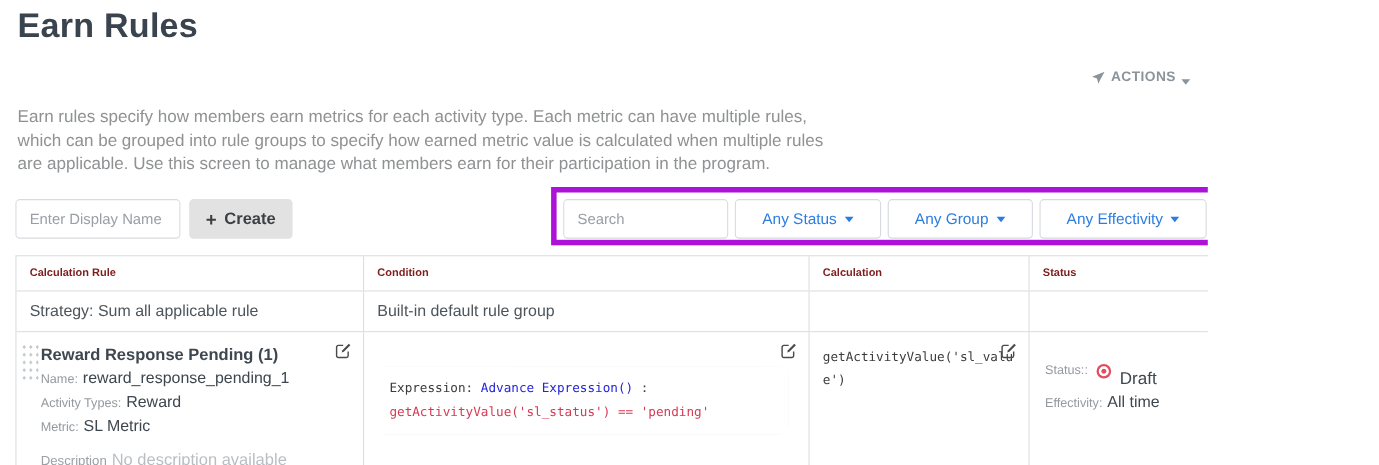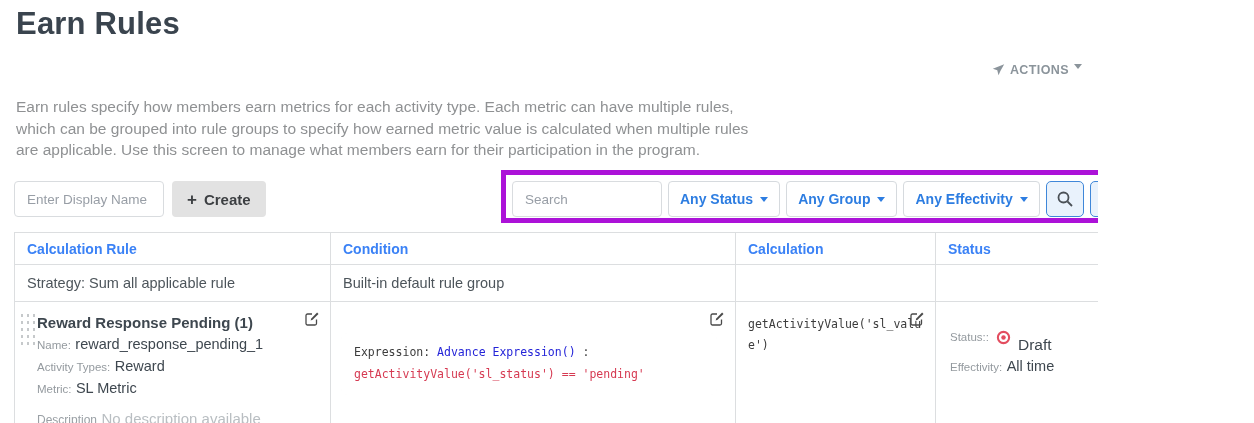--- a/index.html
+++ b/index.html
@@ -2,52 +2,52 @@
 <html><head>
 <meta charset="utf-8">
 <style>
   * { margin:0; padding:0; box-sizing:border-box; }
   html,body { background:#fff; }
   body { font-family:"Liberation Sans", sans-serif; }
   .screen { position:relative; width:1098px; height:423px; background:#fff; overflow:hidden; }
 
   .page-title { position:absolute; left:16px; top:6px; font-size:31px; font-weight:bold; color:#3a444e; letter-spacing:.2px; }
 
-  .actions-menu { position:absolute; right:16px; top:63px; display:flex; align-items:flex-start; gap:5px;
+  .actions-menu { position:absolute; right:16px; top:63px; display:flex; align-items:flex-end; gap:5px;
     color:#8b949b; font-size:12.5px; font-weight:600; letter-spacing:.4px; cursor:pointer; }
   .caret { width:0; height:0; border-left:4px solid transparent; border-right:4px solid transparent; border-top:5px solid currentColor; margin-top:1px; }
 
   .intro { position:absolute; left:16px; top:96px; width:734px; font-size:15.5px; line-height:1.4; color:#8f9193; }
 
   .text-input { height:36px; border:1px solid #d9dcdf; border-radius:4px; padding:0 12px; font-size:13.5px; color:#555a5f;
     font-family:"Liberation Sans", sans-serif; outline:none; background:#fff; }
   .text-input::placeholder { color:#989ea6; }
 
   .display-name-input { position:absolute; left:14px; top:181px; width:150px; }
 
   .create-btn { position:absolute; left:172px; top:181px; height:36px; padding:0 15px; background:#e2e2e2; border:none; border-radius:4px;
     display:flex; align-items:center; gap:7px; font-size:15px; font-weight:600; color:#3c3f42; cursor:pointer; font-family:"Liberation Sans", sans-serif; }
   .create-btn .plus { font-size:17px; font-weight:bold; line-height:1; }
 
   .filter-bar { position:absolute; left:512px; top:181px; display:flex; align-items:center; gap:6px; }
-  .filter-btn { height:36px; padding:0 11px; background:#fff; border:1px solid #d6dade; border-radius:4px;
-    display:flex; align-items:center; gap:7px; font-size:14px; font-weight:bold; color:#2d7de1; cursor:pointer; white-space:nowrap;
+  .filter-btn { height:36px; padding:0 24px; background:#fff; border:1px solid #d6dade; border-radius:4px;
+    display:flex; align-items:center; gap:7px; font-size:14px; font-weight:normal; color:#2d7de1; cursor:pointer; white-space:nowrap;
     font-family:"Liberation Sans", sans-serif; }
   .icon-btn { width:38px; height:36px; background:#e9f2fc; border:1px solid #3f87d9; border-radius:5px;
     display:flex; align-items:center; justify-content:center; color:#3f474e; cursor:pointer; }
 
   .highlight-box { position:absolute; left:501px; top:170px; width:729px; height:53px; border:5px solid #ac12d8; pointer-events:none; z-index:5; }
 
   .rules-table { position:absolute; left:14px; top:232px; width:1226px; border:1px solid #dcdee0; background:#fff; }
   .trow { display:grid; grid-template-columns:316px 405px 200px 205px 1fr; border-bottom:1px solid #dcdee0; }
   .trow:last-child { border-bottom:none; }
   .tcell { border-right:1px solid #dcdee0; position:relative; }
   .tcell:last-child { border-right:none; }
 
-  .thead .tcell { height:31px; display:flex; align-items:center; padding:0 12px; font-size:14px; font-weight:600; color:#3b82f6; }
+  .thead .tcell { height:31px; display:flex; align-items:center; padding:0 12px; font-size:10px; font-weight:600; color:#7f1d1d; }
 
   .group-row .tcell { height:36px; display:flex; align-items:center; padding:0 12px; font-size:14.5px; color:#4d555b; }
   .group-name { display:flex; align-items:center; gap:10px; }
   .group-bold { font-weight:bold; }
 
   .rule-row .tcell { height:191px; }
 
   .drag-handle { position:absolute; left:4px; top:10px; width:16px; height:36px;
     background-image:radial-gradient(#c6c9cb 1.3px, transparent 1.4px); background-size:6px 7px; cursor:grab; }
 

